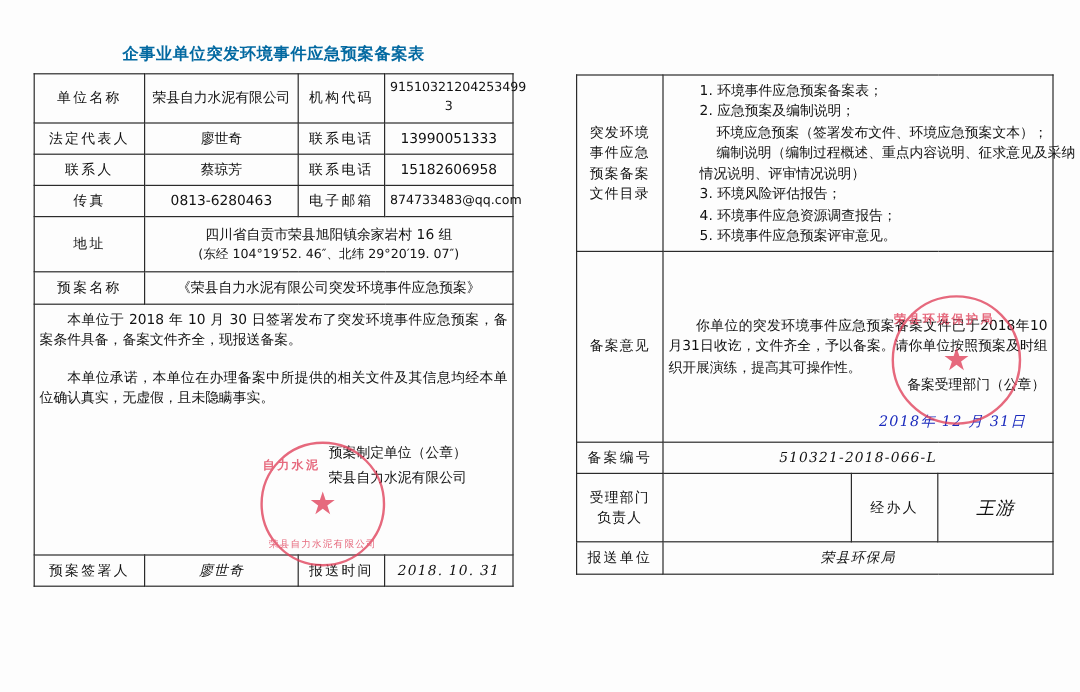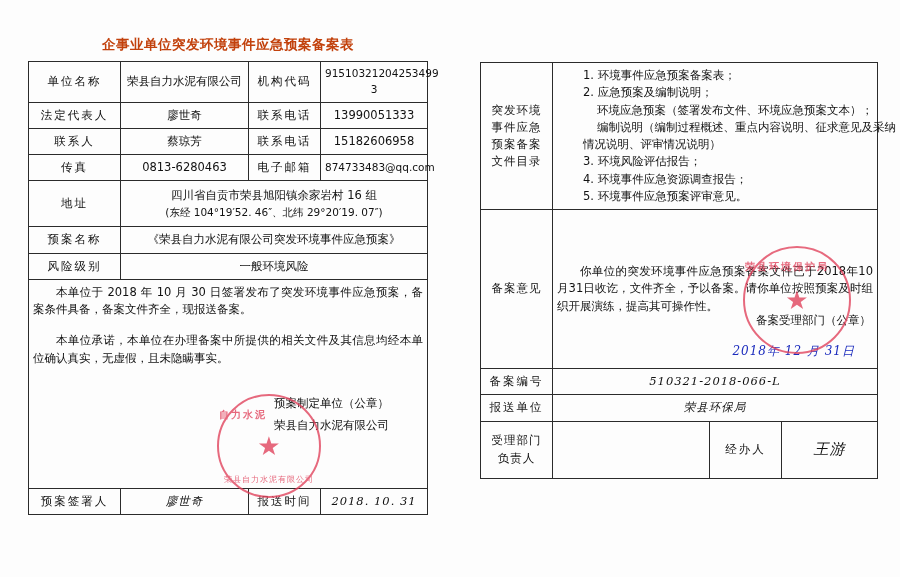--- a/index.html
+++ b/index.html
@@ -26,21 +26,21 @@
     left: 28px;
     top: 36px;
     width: 400px;
   }
   .doc-title {
     text-align: center;
     font-size: 13.5px;
     font-weight: bold;
     letter-spacing: .5px;
     margin-bottom: 7px;
-    color: #c2410c;
+    color: #0369a1;
   }
   table.grid {
     border-collapse: collapse;
     width: 100%;
     table-layout: fixed;
   }
   table.grid td {
     border: 1px solid #2b2b2b;
     font-size: 11.5px;
     padding: 4px 4px;
@@ -209,24 +209,20 @@
         <tr>
           <td class="lbl">地址</td>
           <td colspan="3" class="val" style="padding:6px 4px">
             <div>四川省自贡市荣县旭阳镇余家岩村 16 组</div>
             <div style="font-size:10.5px">(东经 104°19′52. 46″、北纬 29°20′19. 07″)</div>
           </td>
         </tr>
         <tr>
           <td class="lbl">预案名称</td>
           <td colspan="3" class="val">《荣县自力水泥有限公司突发环境事件应急预案》</td>
-        </tr>
-        <tr>
-          <td class="lbl">风险级别</td>
-          <td colspan="3" class="val">一般环境风险</td>
         </tr>
         <tr>
           <td colspan="4" class="para-cell" style="height:200px; vertical-align:top;">
             <div class="stamp-wrap">
               <p>本单位于 2018 年 10 月 30 日签署发布了突发环境事件应急预案，备案条件具备，备案文件齐全，现报送备案。</p>
               <p>本单位承诺，本单位在办理备案中所提供的相关文件及其信息均经本单位确认真实，无虚假，且未隐瞒事实。</p>
               <div class="sign-block">
                 <div>预案制定单位（公章）</div>
                 <div>荣县自力水泥有限公司</div>
               </div>
@@ -287,29 +283,29 @@
               <div class="arc">荣县环境保护局</div>
               <div class="star">★</div>
             </div>
           </td>
         </tr>
         <tr>
           <td class="lbl">备案编号</td>
           <td colspan="3" class="hand" style="text-align:center">510321-2018-066-L</td>
         </tr>
         <tr>
-          <td class="lbl">报送单位</td>
-          <td colspan="3" class="hand" style="text-align:center">荣县环保局</td>
-        </tr>
-        <tr>
           <td class="label-vert" style="height:48px">
             <div>受理部门</div>
             <div>负责人</div>
           </td>
           <td>&nbsp;</td>
           <td class="lbl">经办人</td>
           <td class="hand" style="text-align:center;font-size:15px">王游</td>
         </tr>
+        <tr>
+          <td class="lbl">报送单位</td>
+          <td colspan="3" class="hand" style="text-align:center">荣县环保局</td>
+        </tr>
       </tbody>
     </table>
   </div>
 
 </div>
 
 </body></html>

